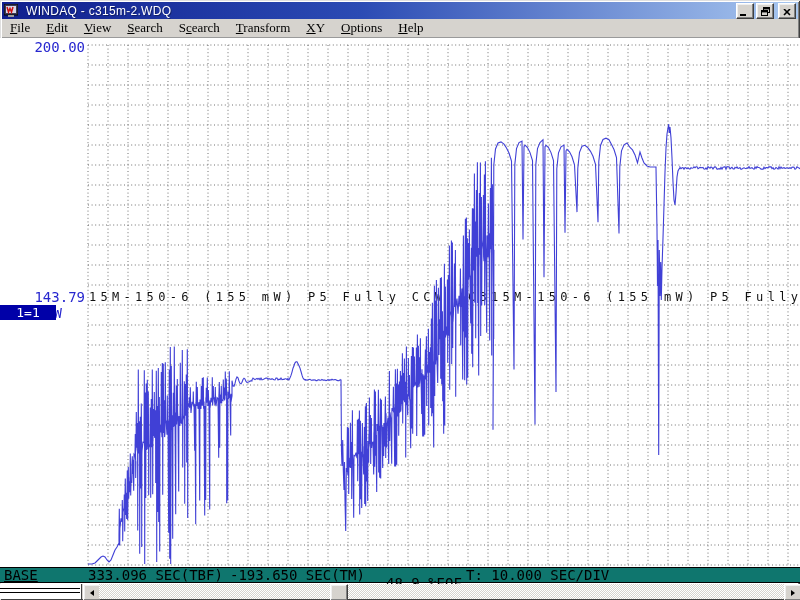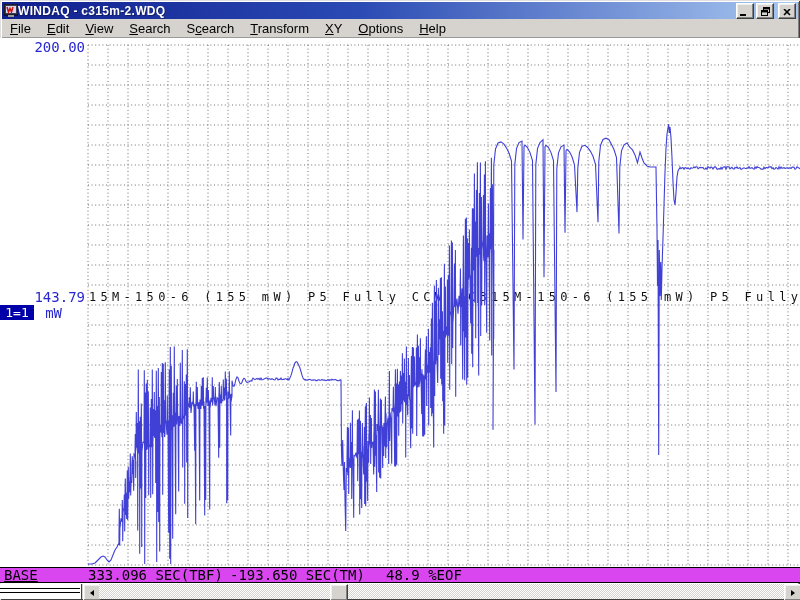--- a/index.html
+++ b/index.html
@@ -3,47 +3,47 @@
 <meta charset="utf-8">
 <style>
   html,body{margin:0;padding:0;background:#808080;}
   #win{position:relative;width:800px;height:600px;background:#ffffff;overflow:hidden;
        font-family:"Liberation Sans",sans-serif;
        box-shadow: inset 1px 1px 0 #dfdfdf, inset -1px -1px 0 #404040, inset 2px 2px 0 #ffffff, inset -2px -2px 0 #808080;}
   
   #titlebar{position:absolute;left:2px;top:2px;width:796px;height:17px;
             background:linear-gradient(90deg,#101f8e 0%,#2b4bb4 45%,#a9c8f0 100%);
             display:flex;align-items:center;padding:0 2px;box-sizing:border-box;}
-  #title-text{color:#fff;font-weight:bold;font-size:12px;margin-left:0;letter-spacing:.3px;
+  #title-text{color:#fff;font-weight:normal;font-size:12px;margin-left:8px;letter-spacing:.3px;
               text-shadow:1px 1px 0 rgba(0,0,0,.35);flex:1;white-space:nowrap;}
   .tbtn{width:16px;height:14px;background:#d6d3ce;margin-left:2px;position:relative;
         border-top:1px solid #fff;border-left:1px solid #fff;border-right:1px solid #404040;border-bottom:1px solid #404040;
         box-shadow:inset -1px -1px 0 #808080,inset 1px 1px 0 #efefef;display:flex;align-items:center;justify-content:center;}
   #btn-close{margin-left:4px;}
   
   #menubar{position:absolute;left:2px;top:19px;width:796px;height:19px;background:#d6d3ce;
-           display:flex;align-items:stretch;border-bottom:1px solid #9a9a9a;box-sizing:border-box;}
+           display:flex;align-items:stretch;border-bottom:1px solid #9a9a9a;box-sizing:border-box;font-family:Liberation Serif, serif;}
   .menu-item{padding:0 8px;font-size:13px;color:#000;display:flex;align-items:center;cursor:default;}
   .menu-item span{white-space:pre;}
   .menu-item .key{text-decoration:underline;}
   
   #surface{position:absolute;left:0;top:38px;width:800px;height:529px;background:#fff;}
   #chart-svg{position:absolute;left:0;top:0;}
   .axis-label{position:absolute;color:#2727cf;font-family:"DejaVu Sans Mono",monospace;font-size:14px;white-space:pre;text-align:right;}
-  #ch-chip{position:absolute;left:0px;top:267px;width:34px;height:15px;background:#0000a8;color:#fff;
+  #ch-chip{position:absolute;left:0px;top:267px;width:56px;height:15px;background:#0000a8;color:#fff;
            font-family:"DejaVu Sans Mono",monospace;font-size:13px;line-height:15px;text-align:center;}
   
-  #statusbar{position:absolute;left:0;top:567px;width:800px;height:16px;background:#d946ef;
+  #statusbar{position:absolute;left:0;top:567px;width:800px;height:16px;background:#0f766e;
              border-top:1px solid #000;border-bottom:1px solid #000;box-sizing:border-box;
              font-family:"DejaVu Sans Mono",monospace;font-size:14px;color:#000;}
   #statusbar span{position:absolute;top:0px;line-height:14px;white-space:pre;}
   #status-base{left:4px;text-decoration:underline;}
   #status-tbf{left:88px;}
   #status-tm{left:230px;}
-  #status-eof{left:386px;}
+  #status-eof{left:386px;margin-top:8px;}
   #status-tdiv{left:466px;}
   
   #scrollrow{position:absolute;left:0;top:584px;width:800px;height:15px;background:#d6d3ce;}
   #marker-box{position:absolute;left:0;top:0;width:82px;height:15px;background:#fff;border-right:1px solid #404040;box-sizing:border-box;}
   #marker-box .mline{position:absolute;left:0;width:80px;height:1px;background:#000;}
   .sbtn{position:absolute;top:0;width:16px;height:15px;background:#d6d3ce;
         border-top:1px solid #fff;border-left:1px solid #fff;border-right:1px solid #404040;border-bottom:1px solid #404040;
         box-shadow:inset -1px -1px 0 #808080,inset 1px 1px 0 #efefef;display:flex;align-items:center;justify-content:center;}
   #sb-left{left:83px;} #sb-right{left:784px;}
   #sb-track{position:absolute;left:99px;top:0;width:685px;height:15px;
@@ -199,20 +199,21 @@
       <text x="468" y="301" font-family="DejaVu Sans Mono, monospace" font-size="12" letter-spacing="4.3" fill="#111">C315M-150-6 (155 mW) P5 Fully CC</text>
       <polyline id="trace" fill="none" stroke="#4040d6" stroke-width="1.1" points="88.0,564.0 92.0,564.0 95.0,563.0 98.0,560.0 101.0,557.0 103.0,556.0 105.0,557.0 107.0,560.0 109.0,562.0 111.0,560.0 113.0,555.0 115.0,550.0 117.0,547.0 119.0,543.0 119.0,535.7 119.3,508.8 119.6,533.1 119.7,545.4 120.0,521.2 120.0,527.7 121.0,518.2 122.0,521.8 122.3,500.1 122.6,513.9 122.7,541.2 123.0,520.2 123.0,512.1 124.0,507.6 124.3,494.6 124.6,502.4 124.7,531.6 125.0,498.8 125.0,497.1 125.3,478.4 125.6,507.5 125.7,515.0 126.0,492.7 126.0,499.0 126.7,519.0 127.0,499.3 127.0,498.5 127.3,470.6 127.6,497.9 127.7,520.0 128.0,490.9 128.0,483.1 128.3,467.1 128.6,490.4 128.7,498.7 128.9,492.6 129.0,481.3 129.7,492.3 129.9,477.3 130.0,481.9 130.3,453.5 130.6,476.7 130.7,495.6 130.9,485.4 131.0,480.8 131.7,482.9 131.9,474.7 132.0,463.2 132.3,456.2 132.6,473.9 133.0,459.8 133.7,490.8 133.9,471.4 134.0,454.2 135.0,455.7 135.3,434.0 135.6,458.3 135.7,478.1 135.9,462.1 135.0,455.6 136.0,448.9 136.3,412.0 136.6,444.8 137.0,447.8 137.3,423.0 137.6,445.9 137.7,530.5 137.9,444.2 138.0,453.5 138.3,369.6 138.6,453.5 139.0,449.3 139.3,421.3 139.6,455.9 139.7,553.7 139.9,455.4 140.0,450.8 140.3,416.8 140.6,448.4 140.7,488.5 140.9,448.9 141.0,447.2 141.3,403.6 141.6,447.5 141.7,547.1 141.9,454.0 142.0,450.8 143.0,442.2 144.0,442.3 144.3,370.3 144.6,449.9 144.7,564.0 144.9,442.4 145.0,448.5 145.3,392.4 145.6,433.9 145.7,498.0 145.9,443.3 146.0,445.4 146.3,383.6 146.6,449.9 147.0,441.7 147.3,379.7 147.6,436.4 148.0,449.2 148.3,391.4 148.6,443.8 148.7,495.0 148.9,444.4 149.0,447.6 150.0,444.7 150.3,407.6 150.6,443.8 150.7,497.7 150.9,440.4 151.0,430.3 151.3,399.0 151.6,446.5 152.0,445.9 152.3,369.4 152.6,440.1 152.7,494.2 152.9,431.4 153.0,441.2 153.3,409.0 153.6,435.9 154.0,427.6 154.3,392.1 154.6,437.8 155.0,435.8 155.3,410.3 155.6,431.6 155.7,483.0 155.9,428.0 156.0,437.2 156.3,370.8 156.6,442.8 156.7,562.0 156.9,443.5 157.0,433.4 157.3,406.1 157.6,442.2 157.7,512.0 157.9,427.6 158.0,432.4 158.3,368.1 158.6,424.9 158.7,521.9 158.9,438.7 159.0,437.7 159.3,397.1 159.6,430.7 159.7,551.4 159.9,435.9 160.0,425.0 161.0,432.5 161.3,372.1 161.6,430.9 162.0,437.1 162.3,363.0 162.6,427.7 162.7,494.7 162.9,430.7 163.0,422.9 163.3,363.8 163.6,422.1 164.0,433.0 164.3,400.2 164.6,437.1 165.0,432.9 165.3,362.3 165.6,422.0 166.0,420.5 167.0,434.8 167.3,395.4 167.6,432.8 168.0,420.4 168.7,532.8 168.9,433.6 169.0,423.1 169.3,369.6 169.6,421.0 169.7,558.7 169.9,421.5 170.0,428.8 170.3,347.1 170.6,423.7 170.7,564.0 170.9,433.9 171.0,421.6 171.3,366.1 171.6,430.0 172.0,415.2 172.7,538.7 172.9,432.4 173.0,425.8 173.3,392.8 173.6,426.2 174.0,425.7 174.3,346.5 174.6,416.0 175.0,412.6 175.7,514.3 175.9,416.1 176.0,412.7 176.3,385.5 176.6,424.4 177.0,418.8 177.3,378.9 177.6,411.4 178.0,420.2 178.7,491.4 178.9,421.0 179.0,415.9 180.0,425.9 180.3,362.8 180.6,414.9 181.0,422.7 182.0,423.5 182.3,350.0 182.6,409.1 182.7,467.5 182.9,421.8 183.0,419.8 184.0,415.1 184.3,381.3 184.6,410.0 184.7,503.7 184.9,416.4 185.0,411.7 185.3,384.1 185.6,415.7 186.0,405.5 186.3,374.6 186.6,416.6 186.7,462.5 186.9,409.9 187.0,415.0 187.3,349.2 187.6,421.7 187.7,518.0 187.9,410.2 188.0,408.4 188.0,403.4 189.0,406.7 189.3,397.2 189.6,407.1 190.0,406.6 190.3,387.3 190.6,404.4 191.0,413.0 192.0,401.8 193.0,404.4 193.3,391.5 193.6,406.4 194.0,403.5 194.7,450.7 194.9,409.2 195.0,404.2 195.7,524.3 195.9,401.9 196.0,405.5 196.3,381.7 196.6,405.8 197.0,405.0 197.3,387.0 197.6,402.6 198.0,408.8 199.0,402.0 199.7,500.5 199.9,408.2 200.0,399.5 201.0,408.9 201.3,385.9 201.6,402.7 202.0,405.8 202.3,378.0 202.6,405.7 203.0,401.6 203.3,377.3 203.6,408.7 204.0,401.5 204.7,515.5 204.9,405.9 205.0,409.0 205.7,500.0 205.9,397.6 206.0,405.5 206.3,387.8 206.6,402.2 207.0,401.8 207.3,377.5 207.6,397.0 208.0,406.1 208.3,390.1 208.6,399.8 209.0,406.0 209.7,509.5 209.9,400.4 210.0,407.9 211.0,397.9 212.0,402.4 212.3,377.2 212.6,405.6 213.0,400.3 213.3,386.0 213.6,398.5 214.0,397.3 215.0,404.8 215.3,387.1 215.6,402.9 216.0,406.2 217.0,397.6 218.0,398.5 218.7,457.8 218.9,394.9 219.0,393.8 219.3,381.9 219.6,396.6 219.7,447.8 219.9,399.3 220.0,394.6 221.0,403.2 221.3,386.1 221.6,403.5 222.0,399.9 223.0,400.5 223.3,379.6 223.6,399.1 224.0,397.9 224.3,387.5 224.6,400.4 225.0,398.3 225.3,371.6 225.6,393.7 226.0,395.4 226.3,378.4 226.6,392.5 226.7,503.2 226.9,397.9 227.0,402.8 227.7,500.5 227.9,391.7 228.0,399.2 229.0,397.3 229.3,371.3 229.6,396.1 230.0,394.8 230.7,435.5 230.9,393.8 231.0,401.8 232.0,395.9 232.0,380.7 233.0,385.8 234.0,386.2 235.0,383.4 236.0,379.1 237.0,376.9 238.0,377.8 239.0,381.1 240.0,383.4 241.0,383.8 242.0,382.2 243.0,379.5 244.0,378.2 245.0,379.1 246.0,381.5 247.0,382.4 248.0,382.3 249.0,381.8 250.0,381.1 251.0,380.9 252.0,381.0 252.0,379.8 253.0,378.2 254.0,379.1 255.0,379.6 256.0,378.9 257.0,378.5 258.0,379.3 259.0,378.4 260.0,379.7 261.0,378.1 262.0,379.8 263.0,379.5 264.0,379.1 265.0,378.6 266.0,378.1 267.0,378.0 268.0,379.3 269.0,378.6 270.0,378.9 271.0,379.4 272.0,378.7 273.0,379.2 274.0,379.8 275.0,380.0 276.0,378.1 277.0,378.1 278.0,379.9 279.0,379.2 280.0,379.6 281.0,378.1 282.0,379.7 283.0,379.4 284.0,379.4 285.0,378.7 286.0,378.8 287.0,379.5 288.0,378.5 288.0,379.6 289.0,379.9 290.0,377.8 291.0,375.4 292.0,372.1 293.0,368.2 294.0,365.8 295.0,362.9 296.0,361.8 297.0,361.8 298.0,363.8 299.0,365.7 300.0,368.1 301.0,371.5 302.0,375.2 303.0,378.1 304.0,379.4 305.0,380.0 305.0,379.6 306.0,379.9 307.0,380.2 308.0,379.8 309.0,379.5 310.0,379.4 311.0,380.1 312.0,380.5 313.0,379.9 314.0,380.1 315.0,379.8 316.0,380.7 317.0,380.6 318.0,379.9 319.0,379.9 320.0,380.2 321.0,380.2 322.0,379.4 323.0,380.1 324.0,380.0 325.0,380.1 326.0,380.7 327.0,380.3 328.0,379.4 329.0,380.5 330.0,379.7 331.0,380.2 332.0,379.3 333.0,380.0 334.0,379.7 335.0,379.5 336.0,379.8 337.0,380.4 338.0,380.7 339.0,380.6 340.0,379.9 340.0,380.0 341.0,380.0 341.5,452.0 342.0,466.0 342.7,440.0 343.3,470.0 344.0,490.0 344.5,462.0 345.0,500.0 345.7,531.0 346.3,468.0 347.0,472.0 347.0,460.2 347.4,427.1 347.6,471.0 348.0,475.5 348.4,427.8 348.6,467.2 348.7,493.9 348.9,457.8 349.0,466.5 350.0,467.1 350.4,422.7 350.6,464.1 351.0,468.0 351.4,442.0 351.6,466.7 351.7,499.0 351.9,463.7 352.0,462.7 352.4,410.2 352.6,455.8 353.0,462.3 353.7,517.7 353.9,465.1 354.0,455.4 355.0,456.0 356.0,452.7 357.0,458.1 357.4,419.8 357.6,464.1 357.7,481.3 357.9,464.0 358.0,449.2 358.4,418.8 358.6,452.1 359.0,454.1 359.4,410.5 359.6,449.1 359.7,514.4 359.9,456.2 360.0,456.8 360.4,420.8 360.6,457.3 360.7,499.2 360.9,458.2 361.0,451.7 361.7,507.9 361.9,451.5 362.0,454.3 362.4,423.1 362.6,457.1 363.0,454.3 363.7,474.5 363.9,446.2 364.0,455.0 364.4,427.1 364.6,451.5 364.7,504.0 364.9,439.6 365.0,440.8 365.4,406.3 365.6,454.2 365.7,506.2 365.9,447.9 366.0,436.9 366.4,403.1 366.6,443.2 366.7,481.6 366.9,452.3 367.0,448.9 367.7,500.9 367.9,441.1 368.0,442.9 368.7,462.8 368.9,433.9 369.0,447.2 369.4,397.4 369.6,437.3 370.0,444.2 370.4,415.1 370.6,438.2 370.7,464.1 370.9,445.0 371.0,447.6 371.4,418.0 371.6,448.0 372.0,442.7 373.0,442.1 373.7,474.4 373.9,433.7 374.0,433.8 374.4,389.6 374.6,443.3 374.7,466.8 374.9,428.3 375.0,432.7 375.4,391.6 375.6,430.3 375.7,455.7 375.9,442.0 376.0,434.9 376.7,491.9 376.9,439.6 377.0,424.1 378.0,430.8 378.4,389.8 378.6,435.4 378.7,472.4 378.9,425.8 379.0,437.0 379.7,477.8 379.9,433.6 380.0,424.1 380.4,398.6 380.6,432.1 380.7,478.6 380.9,429.1 381.0,419.9 381.4,399.8 381.6,426.4 382.0,425.1 382.7,467.9 382.9,426.7 383.0,432.3 383.7,456.0 383.9,423.0 384.0,428.3 384.7,446.4 384.9,427.3 385.0,418.4 385.4,396.4 385.6,414.2 385.7,458.0 385.9,430.1 386.0,413.2 386.7,447.6 386.9,423.2 387.0,426.2 388.0,417.5 388.7,464.0 388.9,418.8 389.0,418.6 389.4,371.0 389.6,424.5 389.7,440.9 389.9,423.6 390.0,412.2 391.0,420.0 391.7,463.7 391.9,411.4 392.0,407.9 393.0,411.2 393.4,386.8 393.6,412.6 394.0,407.5 394.7,466.5 394.9,405.9 395.0,415.6 395.4,369.2 395.6,408.1 395.7,466.4 395.9,406.4 396.0,408.3 396.4,383.5 396.6,404.6 396.7,464.7 396.9,405.6 397.0,403.3 397.4,368.7 397.6,416.2 398.0,415.3 398.4,384.6 398.6,400.0 398.7,435.8 398.9,415.2 399.0,407.1 399.4,381.6 399.6,412.7 400.0,402.7 400.4,371.1 400.6,411.7 401.0,409.2 401.4,375.6 401.6,398.3 402.0,404.2 402.4,353.2 402.6,396.2 402.7,423.6 402.9,398.6 403.0,396.1 403.4,373.0 403.6,400.4 404.0,393.4 404.4,358.4 404.6,402.2 405.0,396.8 405.4,381.7 405.6,393.4 405.7,457.4 405.9,398.6 406.0,401.2 406.4,346.4 406.6,405.3 407.0,394.3 407.7,415.3 407.9,397.4 408.0,398.4 408.4,357.9 408.6,396.4 409.0,387.0 409.4,375.0 409.6,398.6 410.0,401.2 410.7,448.3 410.9,398.2 411.0,386.8 411.4,356.1 411.6,397.9 411.7,428.6 411.9,392.2 412.0,386.2 412.4,347.0 412.6,398.6 412.7,433.8 412.9,390.4 413.0,382.9 413.4,347.4 413.6,387.2 414.0,385.4 414.4,356.5 414.6,380.9 415.0,385.6 416.0,382.2 416.4,347.4 416.6,393.5 416.7,436.0 416.9,392.4 417.0,383.6 417.4,334.6 417.6,387.4 418.0,375.4 418.4,345.8 418.6,381.3 419.0,387.1 419.4,357.2 419.6,383.6 420.0,379.5 420.4,338.3 420.6,375.4 421.0,373.1 421.7,414.0 421.9,376.7 422.0,369.3 422.7,436.4 422.9,381.2 423.0,374.3 423.7,436.6 423.9,375.6 424.0,378.5 424.7,434.8 424.9,379.6 425.0,368.9 425.4,349.4 425.6,379.5 426.0,370.8 426.4,336.3 426.6,380.7 426.7,406.0 426.9,371.8 427.0,364.4 428.0,372.7 428.4,328.7 428.6,372.2 428.7,425.6 428.9,373.3 429.0,369.5 429.4,351.9 429.6,372.6 430.0,369.1 430.4,347.2 430.6,367.4 430.7,408.0 430.9,368.8 431.0,369.3 431.4,318.5 431.6,358.6 431.7,416.2 431.9,358.7 432.0,357.3 432.4,340.6 432.6,370.9 432.7,413.2 432.9,361.5 432.0,364.6 432.4,302.7 432.6,359.6 433.0,369.4 433.7,447.6 433.9,355.5 434.0,347.8 434.4,285.8 434.6,356.9 434.7,396.0 434.9,349.5 435.0,352.4 435.4,300.5 435.6,364.6 436.0,352.7 436.4,280.1 436.6,354.6 437.0,361.2 437.7,383.0 437.9,360.0 438.0,342.0 438.4,287.7 438.6,345.0 439.0,354.9 439.4,319.2 439.6,339.0 440.0,338.0 440.4,278.1 440.6,333.7 440.7,378.7 440.9,340.6 441.0,351.2 441.4,277.3 441.6,336.4 441.7,384.2 441.9,342.7 442.0,344.1 442.4,311.2 442.6,338.1 442.7,401.3 442.9,330.7 443.0,334.5 443.7,433.8 443.9,332.8 444.0,339.3 444.4,263.8 444.6,329.7 444.7,425.6 444.9,339.7 445.0,325.5 445.4,286.6 445.6,337.5 446.0,326.4 447.0,335.5 447.4,279.7 447.6,325.3 447.7,362.8 447.9,321.3 448.0,325.7 448.4,275.0 448.6,335.7 449.0,326.2 449.4,245.4 449.6,317.5 449.7,389.8 449.9,325.4 450.0,316.4 451.0,310.9 451.4,240.5 451.6,320.3 451.7,363.9 451.9,308.8 452.0,319.9 452.4,242.4 452.6,318.2 452.7,348.0 452.9,308.7 453.0,321.6 454.0,301.9 454.4,263.6 454.6,304.8 455.0,307.0 455.4,250.1 455.6,312.1 455.7,396.7 455.9,300.7 456.0,306.8 457.0,298.5 458.0,313.7 459.0,295.9 460.0,306.8 460.4,268.5 460.6,288.7 460.7,345.5 460.9,292.8 461.0,306.9 462.0,288.5 462.7,379.6 462.9,287.5 463.0,296.0 463.4,235.4 463.6,297.2 463.7,331.6 463.9,298.7 464.0,296.3 464.7,380.2 464.9,293.2 465.0,284.5 465.4,218.7 465.6,277.7 465.7,337.4 465.9,288.0 466.0,288.1 466.4,217.4 466.6,292.1 466.7,384.5 466.9,276.0 467.0,284.1 467.4,238.3 467.6,289.7 467.7,377.8 467.9,286.3 468.0,288.7 468.4,243.0 468.6,279.5 469.0,273.9 469.4,229.5 469.6,275.4 470.0,277.0 470.7,323.5 470.9,274.7 471.0,278.5 471.4,247.8 471.6,265.6 471.7,353.7 471.9,267.6 472.0,281.0 472.4,209.7 472.6,283.0 472.7,367.3 472.9,282.7 472.0,256.8 472.4,208.2 472.6,262.2 472.7,366.5 472.9,257.0 473.0,269.7 473.4,208.6 473.6,255.3 474.0,270.4 474.4,173.6 474.6,272.6 474.7,302.4 474.9,259.5 475.0,250.5 475.4,221.6 475.6,258.5 475.7,338.3 475.9,267.5 476.0,250.5 476.4,190.1 476.6,256.7 477.0,248.6 477.4,162.3 477.6,248.5 477.7,302.9 477.9,255.3 478.0,247.9 478.7,375.4 478.9,264.9 479.0,266.3 479.4,193.0 479.6,254.7 480.0,251.7 480.4,162.5 480.6,261.4 480.7,335.9 480.9,249.5 481.0,261.7 481.4,197.0 481.6,258.1 481.7,305.6 481.9,260.4 482.0,249.8 483.0,240.1 483.4,194.9 483.6,256.4 484.0,261.2 484.4,174.6 484.6,253.6 484.7,305.0 484.9,247.9 485.0,261.2 485.4,161.3 485.6,242.8 486.0,255.0 486.7,332.7 486.9,253.9 487.0,235.4 488.0,257.3 488.4,203.5 488.6,252.5 489.0,233.3 489.7,340.6 489.9,238.0 490.0,252.6 490.4,188.0 490.6,249.3 491.0,232.9 491.4,157.8 491.6,245.6 491.7,355.4 491.9,233.5 492.0,245.0 492.4,184.3 492.6,232.2 493.0,241.1 493.7,338.9 493.9,249.7 493.0,429.8 493.8,165.0 495.5,149.0 498.0,143.0 501.0,141.9 504.0,144.1 506.5,148.0 509.0,153.0 511.5,161.0 514.0,369.6 514.8,164.6 516.5,148.6 519.0,142.6 522.0,141.2 523.0,239.6 524.0,146.6 525.0,145.2 527.5,147.6 530.0,152.6 532.5,160.6 535.0,424.4 535.8,164.6 537.5,148.6 540.0,142.6 543.0,139.7 544.0,277.3 545.0,146.6 546.0,145.3 548.5,147.6 551.0,152.6 553.5,160.6 556.0,392.0 556.8,168.8 558.5,152.8 561.0,146.8 564.0,145.1 565.0,232.7 566.0,150.8 567.0,149.3 569.5,151.8 572.0,156.8 574.5,164.8 577.0,212.1 577.8,168.3 579.5,152.3 582.0,146.3 585.0,145.3 588.0,147.9 590.5,151.3 593.0,156.3 595.5,164.3 598.0,222.3 598.8,161.5 600.5,145.5 603.0,139.5 606.0,138.2 609.0,139.7 611.5,144.5 614.0,149.5 616.5,157.5 619.0,233.6 619.8,166.9 621.5,150.9 624.0,144.9 627.0,143.0 630.0,147.5 632.5,149.9 635.0,154.9 637.5,162.9 640.0,152.0 642.0,158.0 644.0,163.0 647.0,166.0 650.0,167.0 654.0,167.0 656.0,167.0 656.0,168.0 657.0,230.0 657.5,286.0 658.0,240.0 658.7,455.0 659.3,250.0 660.0,296.0 660.7,262.0 661.3,300.0 662.0,268.0 663.0,238.0 664.0,205.0 665.0,172.0 666.0,148.0 667.0,134.0 668.0,128.0 668.7,124.0 669.3,133.0 670.0,127.0 671.0,138.0 672.0,158.0 673.0,182.0 674.0,200.0 675.0,205.0 676.0,193.0 677.0,177.0 678.0,171.0 679.0,169.0 680.0,168.0 680.0,167.3 681.0,168.7 682.0,167.8 683.0,167.6 684.0,169.2 685.0,167.6 686.0,167.8 687.0,168.8 688.0,167.8 689.0,168.8 690.0,169.1 691.0,167.7 692.0,168.2 693.0,168.1 694.0,166.9 695.0,167.8 696.0,166.8 697.0,166.8 698.0,168.7 699.0,168.0 700.0,167.4 701.0,167.6 702.0,167.8 703.0,167.5 704.0,169.0 705.0,169.2 706.0,168.0 707.0,169.3 708.0,166.7 709.0,167.4 710.0,168.3 711.0,166.9 712.0,167.4 713.0,169.0 714.0,167.5 715.0,166.7 716.0,167.4 717.0,169.1 718.0,169.1 719.0,168.5 720.0,169.2 721.0,167.4 722.0,169.1 723.0,167.3 724.0,167.0 725.0,166.7 726.0,169.3 727.0,166.6 728.0,166.8 729.0,166.8 730.0,168.9 731.0,168.0 732.0,167.3 733.0,168.9 734.0,169.2 735.0,167.4 736.0,168.1 737.0,166.9 738.0,168.3 739.0,168.2 740.0,167.5 741.0,169.4 742.0,169.1 743.0,168.2 744.0,167.8 745.0,168.3 746.0,168.6 747.0,167.9 748.0,168.1 749.0,166.6 750.0,168.5 751.0,167.9 752.0,167.7 753.0,168.6 754.0,169.2 755.0,167.0 756.0,168.5 757.0,166.7 758.0,167.5 759.0,167.5 760.0,168.1 761.0,169.1 762.0,169.0 763.0,169.4 764.0,167.2 765.0,168.7 766.0,167.6 767.0,167.6 768.0,167.9 769.0,166.7 770.0,167.1 771.0,166.7 772.0,168.6 773.0,167.7 774.0,169.4 775.0,168.9 776.0,167.5 777.0,168.1 778.0,169.1 779.0,166.7 780.0,168.7 781.0,167.0 782.0,168.4 783.0,167.9 784.0,167.6 785.0,168.3 786.0,168.1 787.0,167.8 788.0,168.1 789.0,168.3 790.0,167.6 791.0,168.5 792.0,167.3 793.0,167.1 794.0,167.2 795.0,169.3 796.0,168.6 797.0,166.8 798.0,167.4 799.0,167.9 800.0,168.9"></polyline>
     </svg>
   </div>
 
   <div id="statusbar">
     <span id="status-base">BASE</span>
     <span id="status-tbf">333.096 SEC(TBF)</span>
     <span id="status-tm">-193.650 SEC(TM)</span>
     <span id="status-eof">48.9 %EOF</span>
+    <span id="status-tdiv">T: 10.000 SEC/DIV</span>
   </div>
 
   <div id="scrollrow">
     <div id="marker-box">
       <div class="mline" style="top:4px;"></div>
       <div class="mline" style="top:8px;"></div>
     </div>
     <div class="sbtn" id="sb-left">
       <span class="arrow arrow-left"></span>
     </div>

